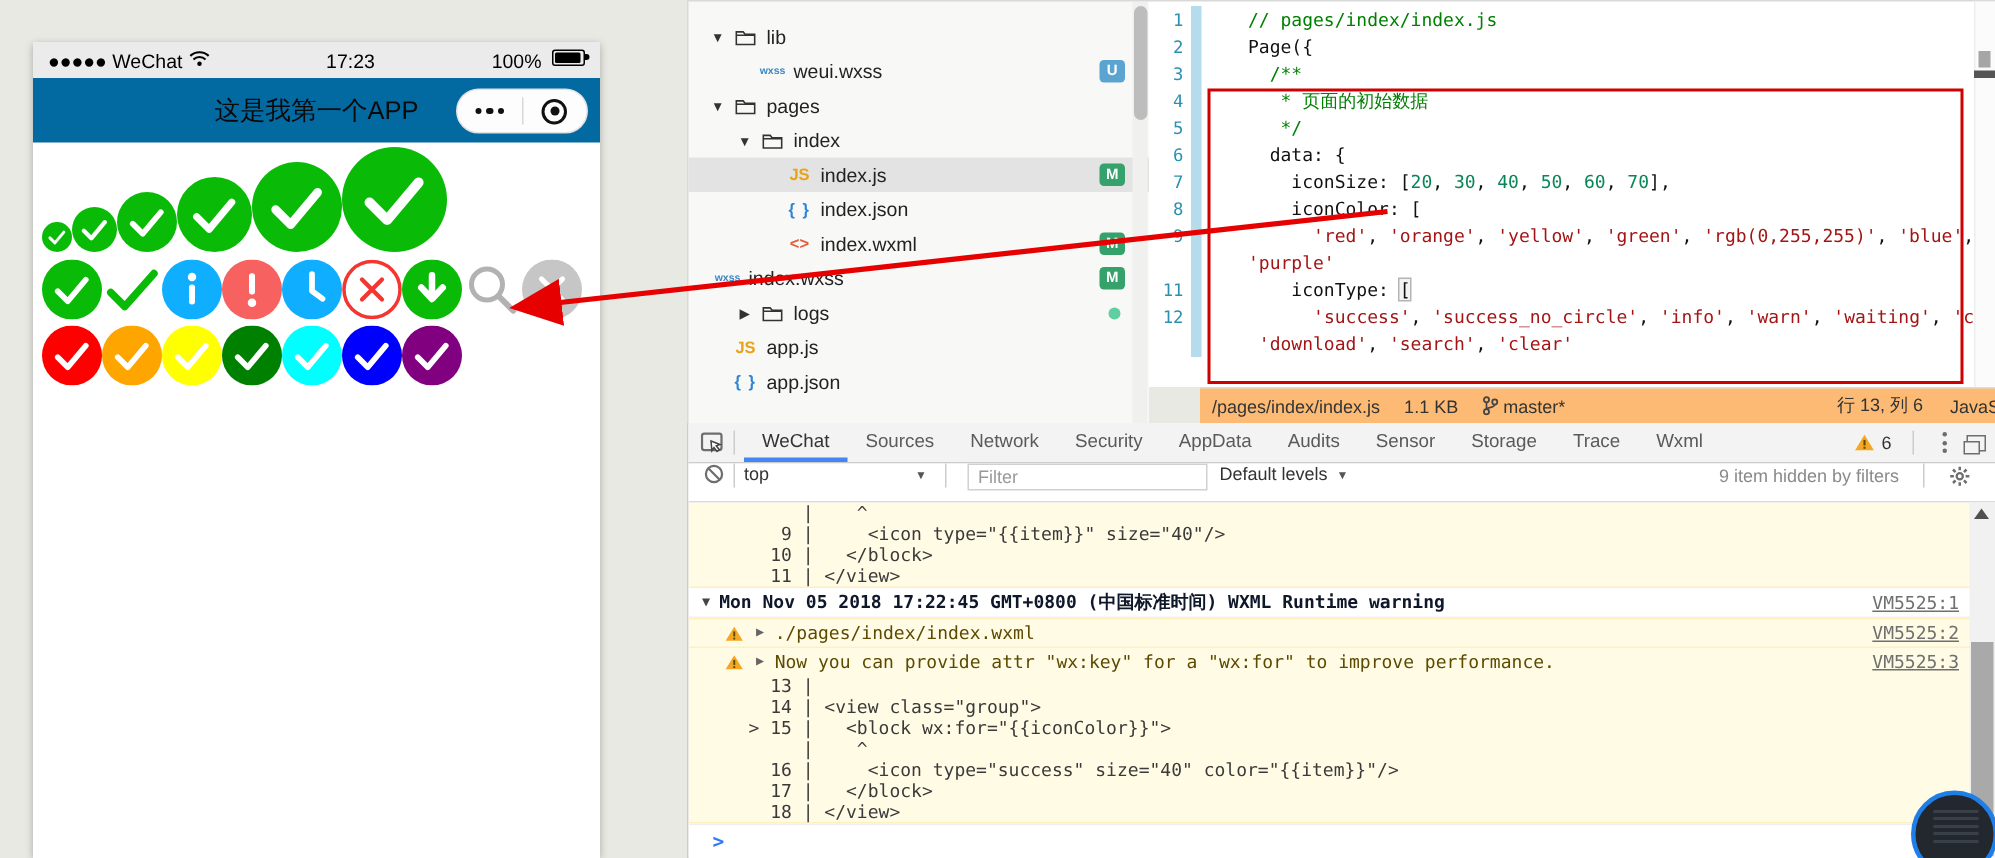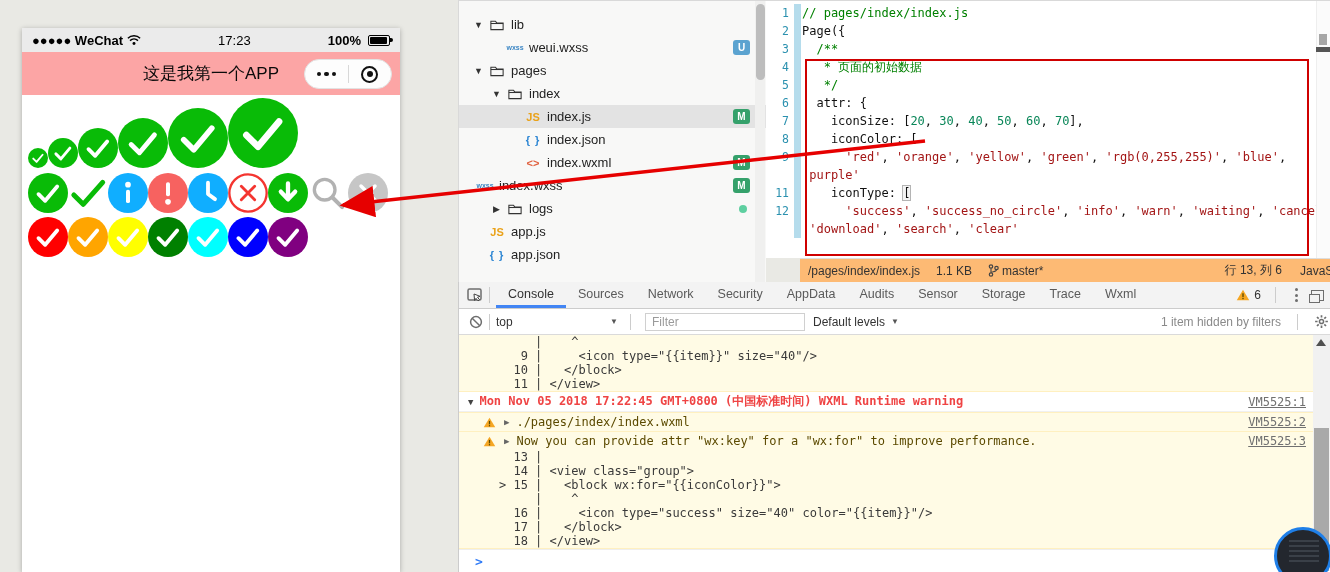--- a/index.html
+++ b/index.html
@@ -4,26 +4,26 @@
 <style>
   * { margin:0; padding:0; box-sizing:border-box; }
   html,body { width:1330px; height:572px; overflow:hidden; }
   body { position:relative; background:#e9e9e4; font-family:"Liberation Sans", sans-serif; }
   .abs { position:absolute; }
 
   
   #sim-area { left:0; top:0; width:458px; height:572px; background:#e9e9e4; }
   #phone { left:22px; top:28px; width:378px; height:544px; background:#fff; box-shadow:0 1px 5px rgba(0,0,0,.28); }
   #p-status { height:24px; background:#ebebeb; display:flex; align-items:center; justify-content:space-between; padding:0 10px; font-size:13px; color:#000; }
-  #p-status .grp { display:flex; align-items:center; gap:4px;font-weight:bold; }
+  #p-status .grp { display:flex; align-items:flex-start; gap:4px; }
   .wifi-svg { width:14px; height:12px; }
   .battery { width:22px; height:11px; border:1px solid #000; border-radius:2px; position:relative; margin-left:3px; }
   .battery::after { content:""; position:absolute; right:-4px; top:2.5px; width:3px; height:4px; background:#000; border-radius:0 2px 2px 0; }
   .battery .fill { position:absolute; left:1px; top:1px; bottom:1px; width:17px; background:#000; border-radius:1px; }
-  #p-nav { height:43px; background:#fca5a5; position:relative; display:flex; align-items:center; justify-content:center; }
+  #p-nav { height:43px; background:#0369a1; position:relative; display:flex; align-items:center; justify-content:center; }
   #p-title { font-size:17px; color:#0a0a0a; }
   #capsule { position:absolute; right:8px; top:7px; width:88px; height:30px; background:#fdfdfd; border:1px solid #e2e2e2; border-radius:16px; display:flex; align-items:center; }
   #capsule .half { flex:1; display:flex; align-items:center; justify-content:center; height:100%; cursor:pointer; }
   #capsule .divider { width:1px; height:18px; background:#d8d8d8; }
   .dots3 { display:flex; gap:3px; }
   .dots3 i { width:4.5px; height:4.5px; border-radius:50%; background:#111; }
   .target-ring { width:17px; height:17px; border:2px solid #111; border-radius:50%; display:flex; align-items:center; justify-content:center; }
   .target-ring i { width:6px; height:6px; background:#111; border-radius:50%; }
   #p-content { background:#fff; height:477px; padding:2px 0 0 6px; }
   .icon-row { display:flex; align-items:flex-end; }
@@ -50,21 +50,21 @@
   .t-dot { position:absolute; right:19px; top:8px; width:8px; height:8px; border-radius:50%; background:#5ecfa0; }
   #tree-scroll { position:absolute; right:1px; top:0; width:10px; height:282px; background:#f0f0ef; }
   #tree-thumb { position:absolute; right:0px; top:3px; width:9px; height:76px; background:#bdbdbd; border-radius:5px; }
 
   
   #editor { left:766px; top:0; width:564px; height:258px; background:#fff; border-top:1px solid #d9d9d9; overflow:hidden; }
   #code-rows { position:absolute; left:0; top:3px; right:14px; }
   .crow { display:flex; height:18px; line-height:18px; font-family:"DejaVu Sans Mono","Liberation Mono",monospace; font-size:12px; white-space:pre; }
   .crow .ln { width:28px; flex:0 0 28px; text-align:right; padding-right:5px; color:#2b91af; font-size:11.5px; }
   .crow .stripe { width:7px; flex:0 0 7px; background:#b5dcec; }
-  .crow .codeline { padding-left:1px; }
+  .crow .codeline { padding-left:31px; }
   .seg-pl { color:#111; }
   .seg-cmt { color:#008000; }
   .seg-str { color:#a31515; }
   .seg-num { color:#098658; }
   .seg-brk { color:#111; outline:1px solid #b4b4b4; background:#f3f3f3; }
   #red-box { position:absolute; left:39px; top:58px; width:504px; height:197px; border:2px solid #cf0000; z-index:5; }
   #ed-scroll { position:absolute; right:0; top:0; width:14px; height:258px; background:#fbfbfb; border-left:1px solid #eee; }
   #ed-mark1 { position:absolute; right:3px; top:33px; width:8px; height:11px; background:#a6a6a6; }
   #ed-mark2 { position:absolute; right:0px; top:46px; width:14px; height:5px; background:#555; }
 
@@ -80,33 +80,33 @@
   .dt-sep { width:1px; height:16px; background:#ccc; margin:0 6px; }
   #dt-tabs { display:flex; align-items:stretch; height:100%; }
   .dt-tab { display:flex; align-items:center; padding:0 12px; font-size:12.5px; color:#5a5a5a; border-bottom:3px solid transparent; cursor:pointer; }
   .dt-tab.active { color:#333; border-bottom-color:#4285f4; }
   #tabbar-right { margin-left:auto; display:flex; align-items:center; gap:8px; }
   .warn-count { display:flex; align-items:center; gap:4px; font-size:12px; color:#333; }
   .kebab { display:flex; flex-direction:column; gap:2.5px; padding:0 5px; cursor:pointer; }
   .kebab i { width:3px; height:3px; border-radius:50%; background:#6e6e6e; }
   .dock-ic { width:13px; height:11px; border:1.5px solid #6e6e6e; position:relative; cursor:pointer; }
   .dock-ic::after { content:""; position:absolute; left:-3.5px; bottom:-3.5px; width:9px; height:7px; background:#f3f3f3; border:1.5px solid #6e6e6e; }
-  #dt-toolbar { height:26px; background:#fff; border-bottom:1px solid #dadada; display:flex; align-items:center; padding:0 1px 0 10px; font-size:12px; color:#333; }
+  #dt-toolbar { height:26px; background:#fff; border-bottom:1px solid #dadada; display:flex; align-items:flex-start; padding:0 16px 0 10px; font-size:12px; color:#333; }
   .drop { display:flex; align-items:center; gap:6px; cursor:pointer; }
   .caret-down { font-size:8px; color:#555; }
   #ctx-drop { width:128px; justify-content:space-between; padding-right:6px; }
   #filter-input { width:160px; height:18px; border:1px solid #d0d0d0; background:#fff; font-size:12px; padding:0 6px; color:#333; margin:0 8px; font-family:"Liberation Sans",sans-serif; }
   #filter-input::placeholder { color:#9a9a9a; }
   #hidden-note { margin-left:auto; color:#8a8a8a; display:flex; align-items:center; gap:10px; }
   #console { position:relative; height:236px; overflow:hidden; font-family:"DejaVu Sans Mono","Liberation Mono",monospace; font-size:12px; }
   .cb-code { background:#fffbe5; border-bottom:1px solid #fff0c0; padding-left:40px; }
   .cb-code .codeln { height:14px; line-height:14px; white-space:pre; color:#3a3a3a; }
   .cb-header { background:#fff; height:20px; display:flex; align-items:center; padding-left:9px; border-bottom:1px solid #f0f0f0; }
   .cb-header .tog { font-size:9px; color:#444; margin-right:6px; }
-  .cb-header .htext { font-weight:bold; color:#ef4444; white-space:pre; }
+  .cb-header .htext { font-weight:bold; color:#0f172a; white-space:pre; }
   .cb-warn { background:#fffbe5; height:19px; display:flex; align-items:center; border-top:1px solid #fff0c0; padding-left:24px; color:#5c4a00; }
   .cb-warn .exp { font-size:9px; color:#666; margin:0 7px 0 8px; }
   .vmlink { margin-left:auto; margin-right:24px; color:#707070; text-decoration:underline; cursor:pointer; white-space:nowrap; }
   .cb-prompt { background:#fff; height:24px; display:flex; align-items:center; padding-left:16px; border-top:1px solid #eee; }
   .cb-prompt .psym { color:#2f7bf6; font-weight:bold; font-size:13px; cursor:text; }
   #console-scroll { position:absolute; right:0; top:0; width:17px; height:236px; background:#f1f1f1; }
   #cs-up { position:absolute; top:4px; left:3px; width:0; height:0; border-left:5.5px solid transparent; border-right:5.5px solid transparent; border-bottom:7px solid #505050; }
   #cs-thumb { position:absolute; top:93px; bottom:0; left:1px; width:15px; background:#a9a9a9; }
 
   
@@ -390,21 +390,21 @@
      <span class="codeline"><span class="seg-cmt">   * 页面的初始数据</span></span>
    </div>
       <div class="crow">
      <span class="ln">5</span>
      <span class="stripe"></span>
      <span class="codeline"><span class="seg-cmt">   */</span></span>
    </div>
       <div class="crow">
      <span class="ln">6</span>
      <span class="stripe"></span>
-     <span class="codeline"><span class="seg-pl">  attr: {</span></span>
+     <span class="codeline"><span class="seg-pl">  data: {</span></span>
    </div>
       <div class="crow">
      <span class="ln">7</span>
      <span class="stripe"></span>
      <span class="codeline"><span class="seg-pl">    iconSize: [</span><span class="seg-num">20</span><span class="seg-pl">, </span><span class="seg-num">30</span><span class="seg-pl">, </span><span class="seg-num">40</span><span class="seg-pl">, </span><span class="seg-num">50</span><span class="seg-pl">, </span><span class="seg-num">60</span><span class="seg-pl">, </span><span class="seg-num">70</span><span class="seg-pl">],</span></span>
    </div>
       <div class="crow">
      <span class="ln">8</span>
      <span class="stripe"></span>
      <span class="codeline"><span class="seg-pl">    iconColor: [</span></span>
@@ -463,21 +463,21 @@
 </div>
 
 <div id="devtools" class="abs">
   <div id="dt-tabbar">
     <svg width="16" height="15" viewBox="0 0 16 15">
       <rect x="1" y="1" width="13" height="11" rx="1.5" fill="none" stroke="#6e6e6e" stroke-width="1.5"></rect>
       <path d="M7 6l6 2.3-2.5.9 2 2.6-1.5 1.1-2-2.6-1.4 2.2z" fill="#fff" stroke="#444" stroke-width="1"></path>
     </svg>
     <span class="dt-sep"></span>
     <div id="dt-tabs">
-        <span class="dt-tab active">Console</span>
+        <span class="dt-tab active">WeChat</span>
         <span class="dt-tab">Sources</span>
         <span class="dt-tab">Network</span>
         <span class="dt-tab">Security</span>
         <span class="dt-tab">AppData</span>
         <span class="dt-tab">Audits</span>
         <span class="dt-tab">Sensor</span>
         <span class="dt-tab">Storage</span>
         <span class="dt-tab">Trace</span>
         <span class="dt-tab">Wxml</span>
       </div>
@@ -509,21 +509,21 @@
       <span>top</span>
       <span class="caret-down">▼</span>
     </span>
     <span class="dt-sep"></span>
     <input id="filter-input" placeholder="Filter" style="">
     <span class="drop">
       <span>Default levels</span>
       <span class="caret-down">▼</span>
     </span>
     <span id="hidden-note">
-      <span>1 item hidden by filters</span>
+      <span>9 item hidden by filters</span>
       <span class="dt-sep"></span>
       <svg width="15" height="15" viewBox="0 0 16 16">
         <circle cx="8" cy="8" r="2.2" fill="none" stroke="#6e6e6e" stroke-width="1.6"></circle>
         <path d="M8 1.2v2.6 M8 12.2v2.6 M1.2 8h2.6 M12.2 8h2.6 M3.2 3.2l1.8 1.8 M11 11l1.8 1.8 M12.8 3.2 11 5 M5 11l-1.8 1.8" stroke="#6e6e6e" stroke-width="1.8"></path>
       </svg>
     </span>
   </div>
   <div id="console">
     <div id="console-msgs">
         <div class="cb-code">

